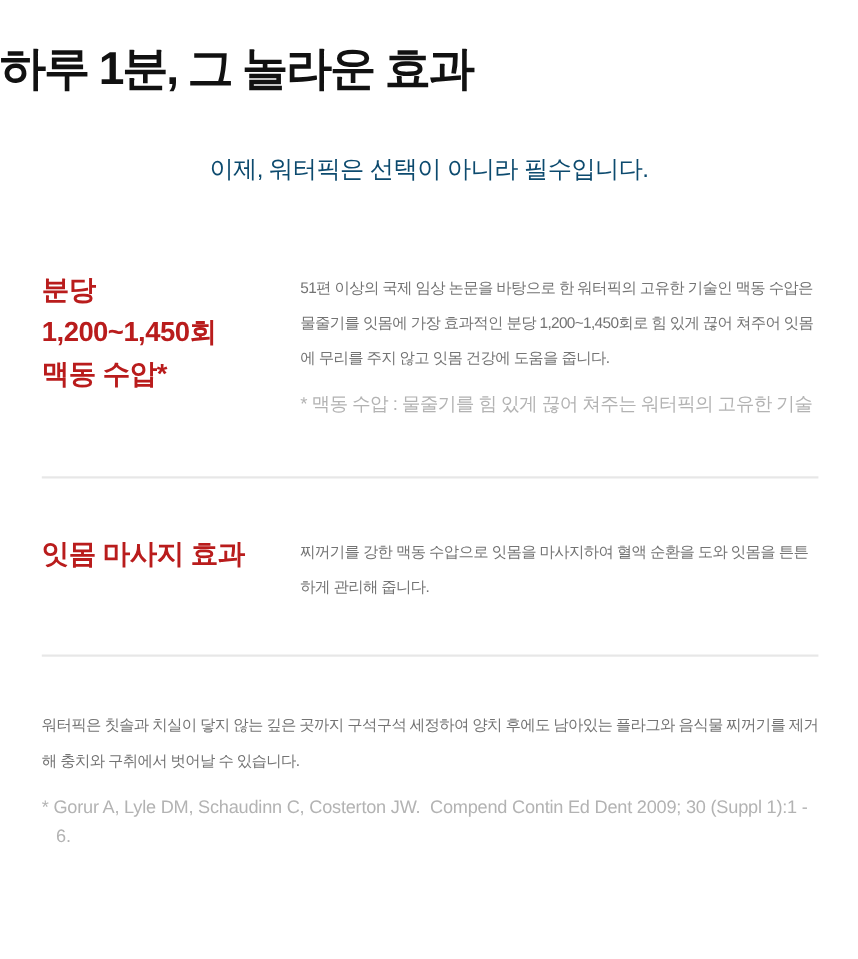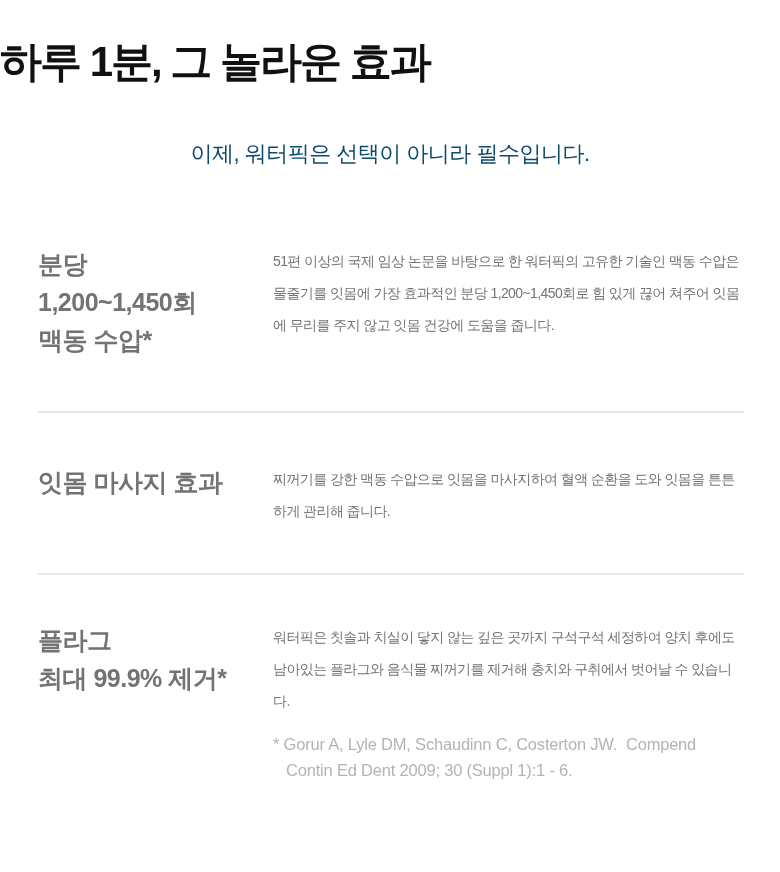--- a/index.html
+++ b/index.html
@@ -40,21 +40,21 @@
     display: flex;
     align-items: flex-start;
   }
   .feature-heading {
     width: 235px;
     flex: 0 0 235px;
     font-size: 25px;
     font-weight: bold;
     line-height: 38px;
     letter-spacing: -0.5px;
-    color: #737373;
+    color: #b91c1c;
     white-space: pre-line;
   }
   .feature-body { flex: 1 1 auto; min-width: 0; }
   .feature-text {
     font-size: 14px;
     line-height: 32px;
     letter-spacing: -0.6px;
     color: #737373;
     word-break: normal;
   }
@@ -92,37 +92,36 @@
   <p class="subtitle">이제, 워터픽은 선택이 아니라 필수입니다.</p>
 
   <div class="features">
 
     <section class="feature">
       <h2 class="feature-heading">분당
 1,200~1,450회
 맥동 수압*</h2>
       <div class="feature-body">
         <p class="feature-text">51편 이상의 국제 임상 논문을 바탕으로 한 워터픽의 고유한 기술인 맥동 수압은 물줄기를 잇몸에 가장 효과적인 분당 1,200~1,450회로 힘 있게 끊어 쳐주어 잇몸에 무리를 주지 않고 잇몸 건강에 도움을 줍니다.</p>
+        <p class="footnote">* 맥동 수압 : 물줄기를 힘 있게 끊어 쳐주는 워터픽의 고유한 기술</p>
       </div>
     </section>
 
     <hr class="divider divider-1">
 
     <section class="feature gap-after-divider-1">
       <h2 class="feature-heading">잇몸 마사지 효과</h2>
       <div class="feature-body">
         <p class="feature-text">찌꺼기를 강한 맥동 수압으로 잇몸을 마사지하여 혈액 순환을 도와 잇몸을 튼튼하게 관리해 줍니다.</p>
       </div>
     </section>
 
     <hr class="divider divider-2">
 
     <section class="feature gap-after-divider-2">
-      <h2 class="feature-heading">플라그
-최대 99.9% 제거*</h2>
       <div class="feature-body">
         <p class="feature-text">워터픽은 칫솔과 치실이 닿지 않는 깊은 곳까지 구석구석 세정하여 양치 후에도 남아있는 플라그와 음식물 찌꺼기를 제거해 충치와 구취에서 벗어날 수 있습니다.</p>
         <p class="footnote footnote-en">* Gorur A, Lyle DM, Schaudinn C, Costerton JW.  Compend Contin Ed Dent 2009; 30 (Suppl 1):1 - 6.</p>
       </div>
     </section>
 
   </div>
 </div>
 
 </body></html>

